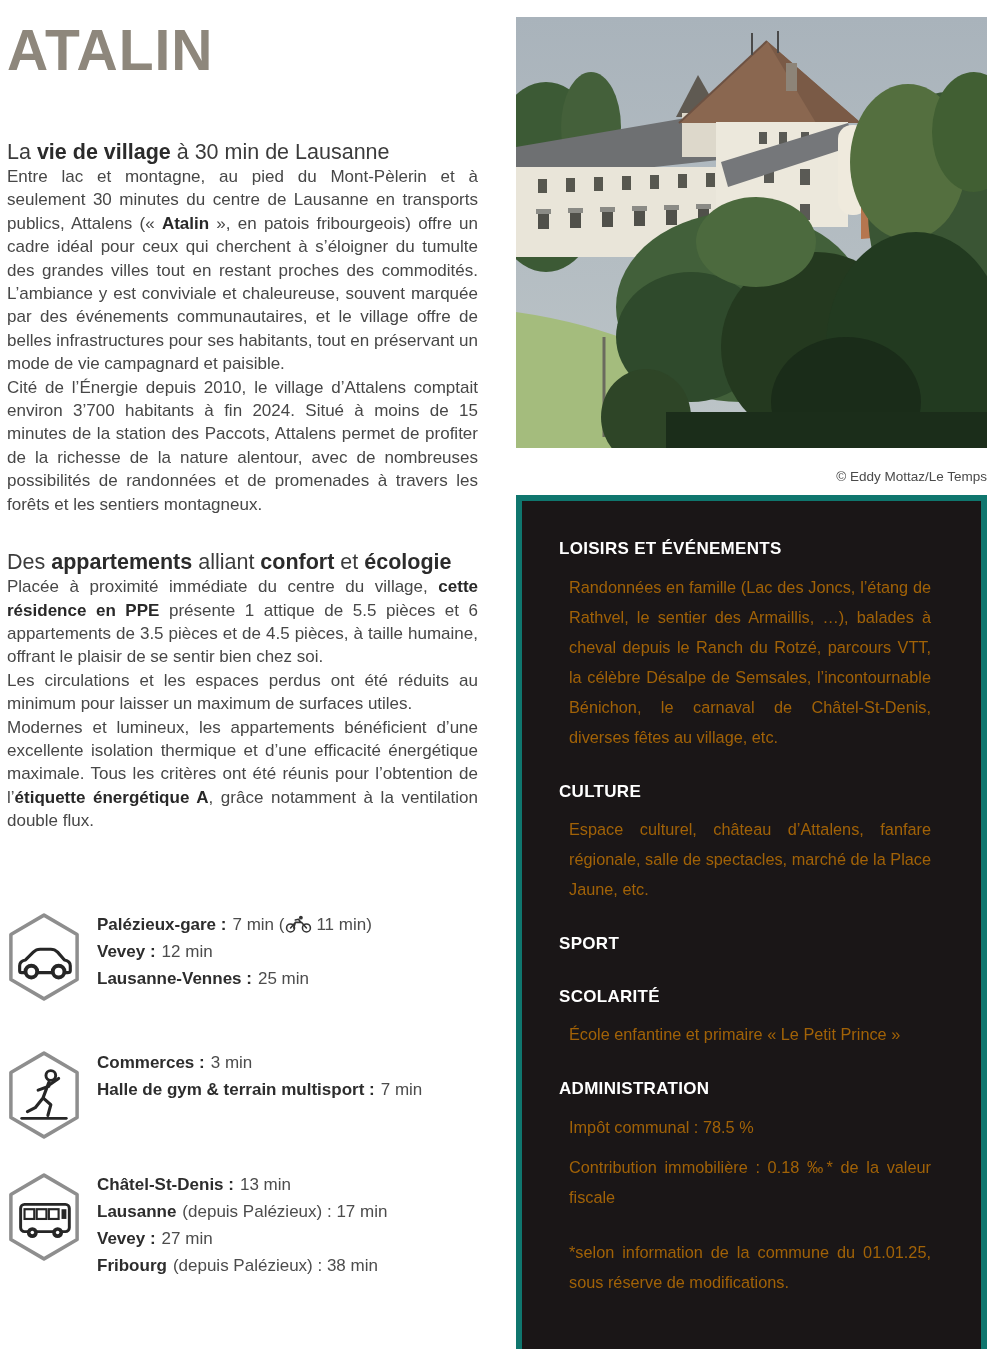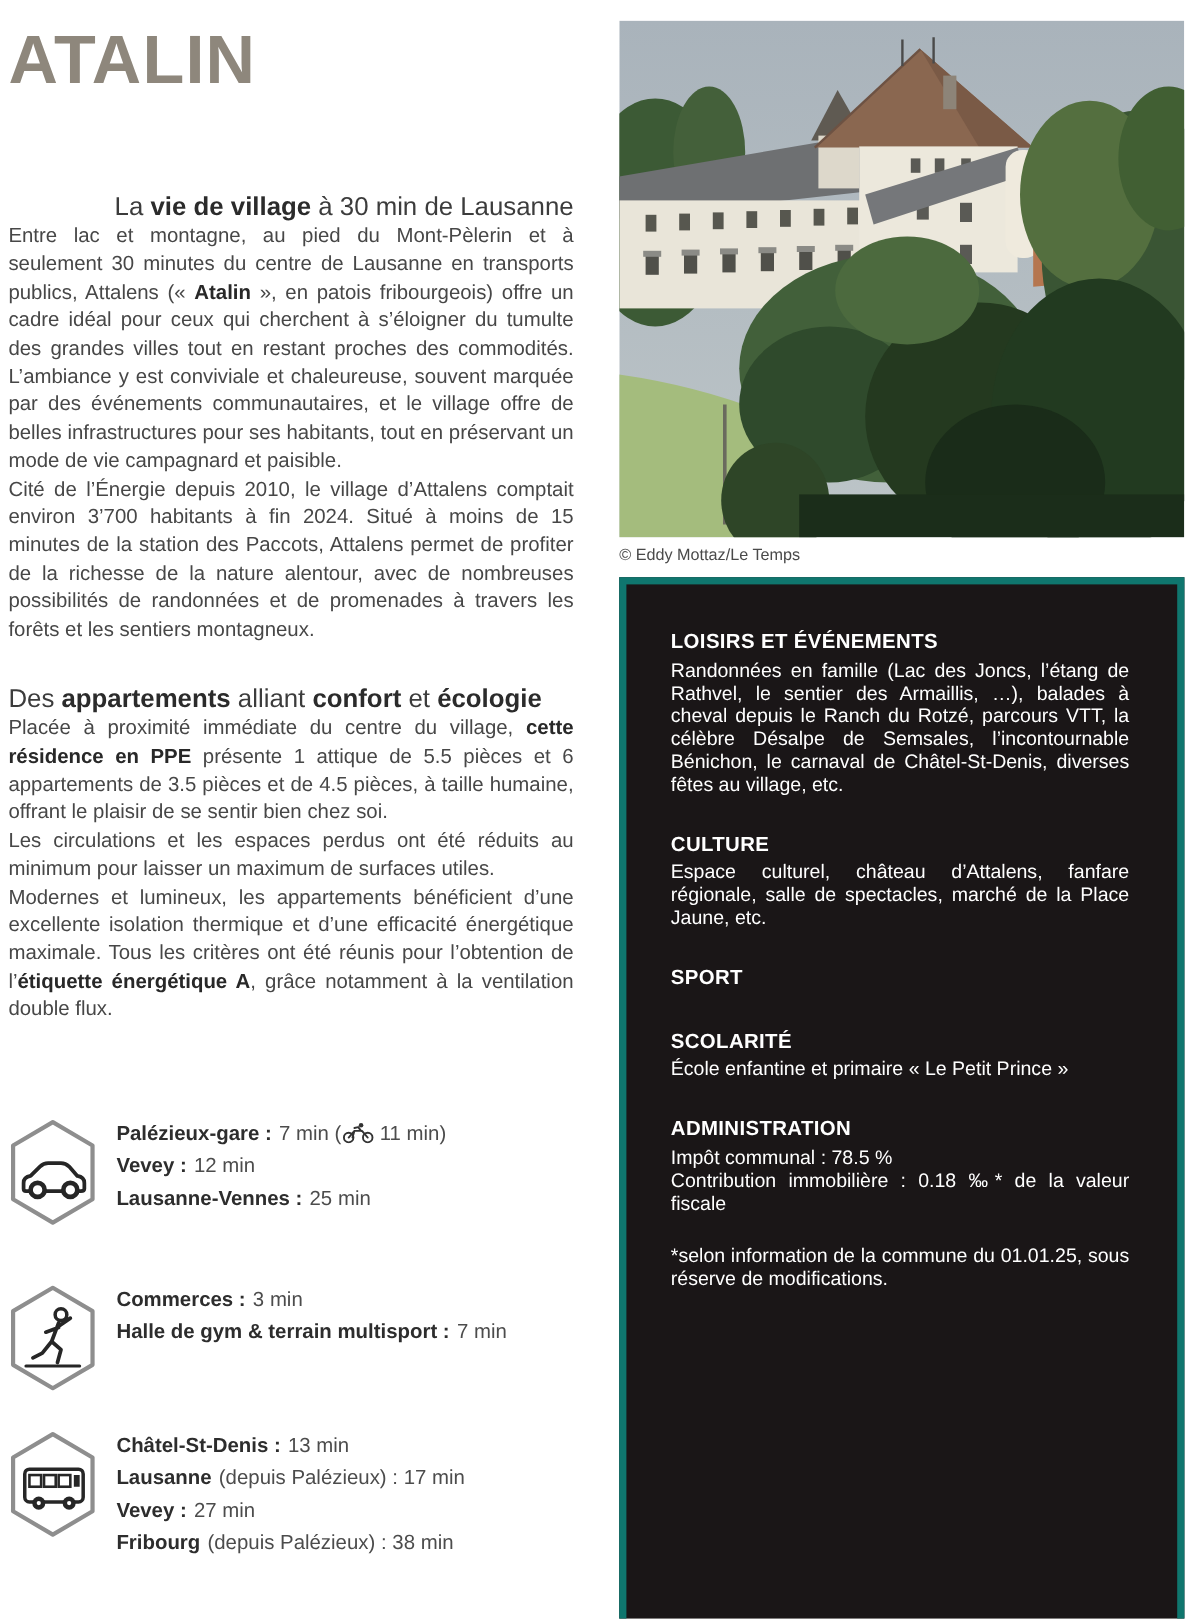--- a/index.html
+++ b/index.html
@@ -4,21 +4,21 @@
 <style>
   html,body{margin:0;padding:0;background:#ffffff;}
   .page{position:relative;width:1000px;height:1349px;background:#ffffff;overflow:hidden;
         font-family:"Liberation Sans","DejaVu Sans",sans-serif;}
 
   
   .left-col{position:absolute;left:7px;top:22px;width:471px;}
   .title{font-size:57px;line-height:1;font-weight:700;letter-spacing:1px;color:#8E877C;margin:0;}
   .sec{font-size:21.5px;line-height:26px;font-weight:400;color:#3c3c3c;margin:0;}
   .sec .b{font-weight:700;color:#2b2b2b;}
-  .sec.village{margin-top:80px;text-align:right;}
+  .sec.village{margin-top:60px;}
   .sec.apparts{margin-top:33px;}
   p.body{font-size:17px;line-height:23.4px;color:#474747;text-align:justify;
          white-space:pre-wrap;margin:0;}
   p.body .b{font-weight:700;color:#282828;}
   .p1{margin-top:26px;}
   .p2{margin-top:23px;}
   .p3{margin-top:21px;}
   .p4{margin-top:24px;}
 
   
@@ -29,27 +29,27 @@
   .hex{width:74px;height:92px;flex:0 0 auto;}
   .tlines{margin-left:16px;}
   .trow{font-size:17px;line-height:27px;color:#4c4c4c;}
   .trow .lbl{font-weight:700;color:#2d2d2d;margin-right:6px;}
   .bike{vertical-align:-3px;margin:0 4px 0 1px;}
 
   
   .right-col{position:absolute;left:516px;top:17px;width:471px;}
   .photo{width:471px;height:431px;overflow:hidden;}
   .photo svg{display:block;}
-  .credit{margin-top:7px;font-size:13.5px;color:#4a4a4a;text-align:left;}
+  .credit{margin-top:21px;font-size:13.5px;color:#4a4a4a;text-align:right;}
   .info-box{margin-top:11px;box-sizing:border-box;width:471px;height:1012px;
             background:#1A1617;border:6px solid #0f766e;color:#f4f4f4;
             padding:36px 40px 0 37px;}
   .info-box h3{margin:0 0 2px 0;font-size:17px;line-height:24.5px;font-weight:700;
                letter-spacing:0.3px;color:#ffffff;}
-  .info-box p,.info-box .line{margin:0;font-size:16.3px;line-height:19px;color:#ffffff;}
+  .info-box p,.info-box .line{margin:10px;font-size:16.3px;line-height:30px;color:#a16207;}
   .info-box .just{text-align:justify;}
   .info-box section{margin-bottom:28px;}
   .info-box .note{margin-top:25px;}
 </style>
 </head>
 <body>
 
 <div class="page">
 
   <div class="left-col">

